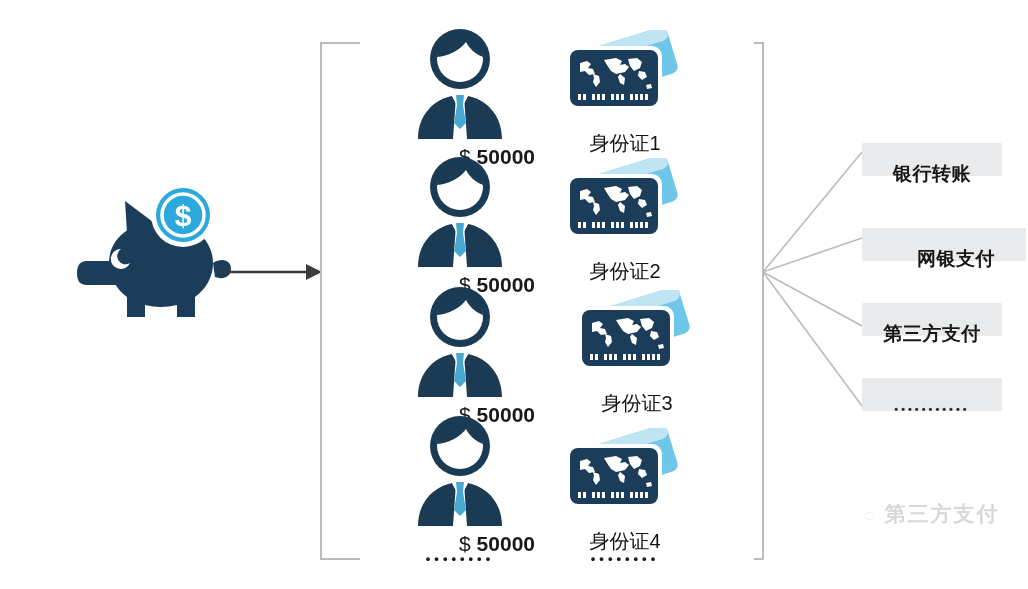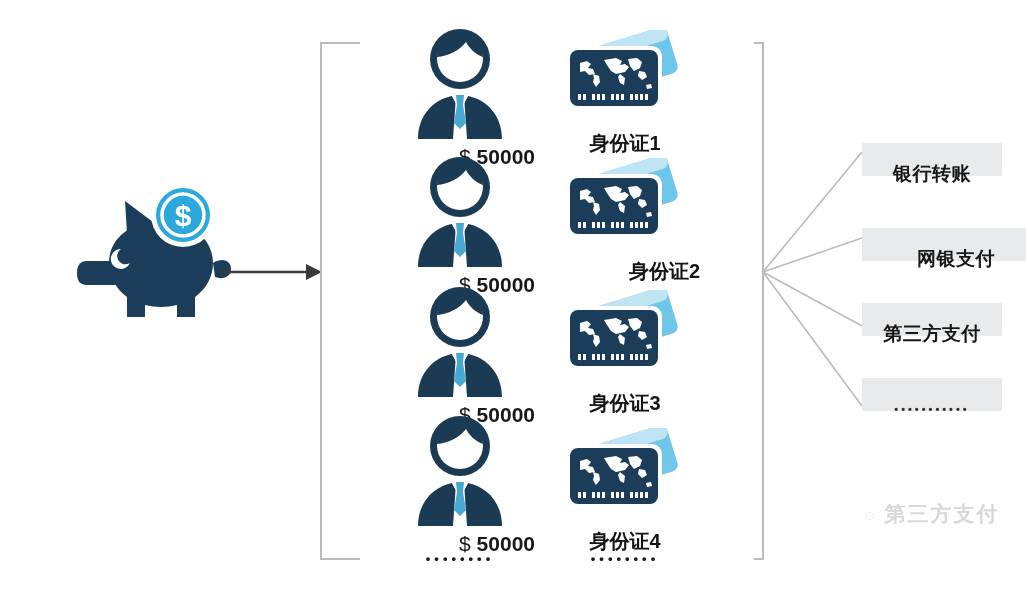--- a/index.html
+++ b/index.html
@@ -34,21 +34,21 @@
   .amount{
     position:absolute;left:0;width:150px;text-align:right;
     font-size:21px;font-weight:bold;color:#191919;white-space:nowrap;
   }
   .amount .cur{font-weight:normal;font-size:21px;}
   
   .card-row{position:absolute;width:150px;}
   .card-svg{position:absolute;left:10px;top:0;}
   .card-label{
     position:absolute;left:0;width:150px;text-align:center;
-    font-size:20px;font-weight:bold;color:#141414;white-space:nowrap;
+    font-size:20px;font-weight:normal;color:#141414;white-space:nowrap;
   }
 
   .dots-row{
     position:absolute;text-align:center;width:150px;
     font-size:13px;color:#1a1a1a;letter-spacing:4px;line-height:1;
     font-weight:bold;
   }
 
   
   .tag-box{
@@ -245,24 +245,24 @@
         <rect x="42" y="64" width="3" height="6"></rect>
         <rect x="51" y="64" width="3" height="6"></rect>
           <rect x="56" y="64" width="3" height="6"></rect>
         <rect x="61" y="64" width="3" height="6"></rect>
         <rect x="70" y="64" width="3" height="6"></rect>
           <rect x="75" y="64" width="3" height="6"></rect>
         <rect x="80" y="64" width="3" height="6"></rect>
           <rect x="85" y="64" width="3" height="6"></rect>
       </g>
     </svg>
-    <div class="card-label" style="top:100px;text-align:right;">身份证2</div>
-  </div>
-
-  <div class="card-row" style="left:550px;top:290px;height:120px;">
+    <div class="card-label" style="top:100px;">身份证2</div>
+  </div>
+
+  <div class="card-row" style="left:562px;top:290px;height:120px;">
     <svg class="card-svg" width="130" height="96" viewBox="0 0 130 96">
       <g transform="rotate(-17 70 44)">
         <rect x="34" y="4" width="88" height="56" rx="9" fill="#ffffff"></rect>
         <rect x="38" y="8" width="80" height="48" rx="7" fill="#6ec6e8"></rect>
         <rect x="38" y="8" width="80" height="14" rx="7" fill="#bfe4f4"></rect>
       </g>
       <rect x="6" y="16" width="96" height="64" rx="10" fill="#ffffff"></rect>
       <rect x="10" y="20" width="88" height="56" rx="8" fill="#1c3d59"></rect>
       <g fill="#ffffff">
         <path d="M20 33 l7 -2 l4 3 l-3 4 l5 1 l2 5 l-6 1 l-4 -4 l-5 1 Z"></path>

